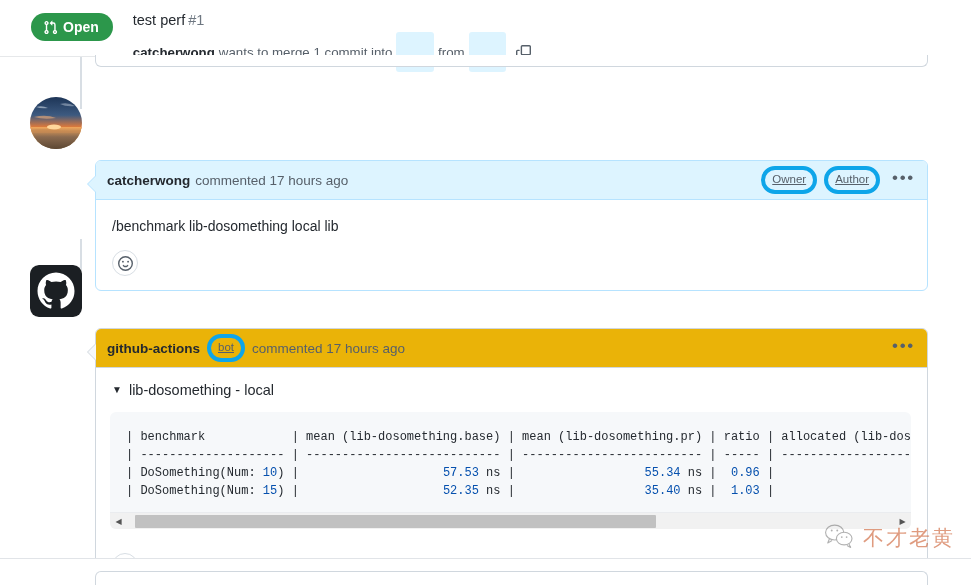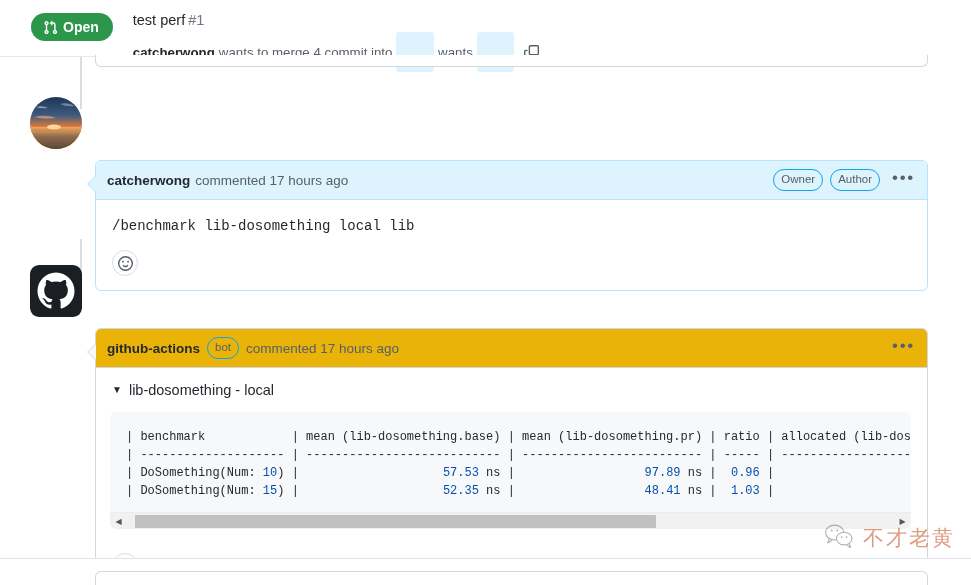--- a/index.html
+++ b/index.html
@@ -75,29 +75,30 @@
     height: 39px; display: flex; align-items: center;
     padding: 0 12px 0 11px; border-radius: 5px 5px 0 0;
     font-size: 13.5px; color: #57606a;
   }
   .c-head.blue { background: #ddf4ff; border-bottom: 1px solid #b6e3ff; }
   .c-head.gray { background: #eab308; border-bottom: 1px solid #d0d7de; }
   .c-author { font-weight: 700; color: #24292f; margin-right: 5px; }
   .c-meta { color: #57606a; }
   .spacer { flex: 1 1 auto; }
   .pill {
-    border: 1px solid #0ea5e9; color: #57606a; border-radius: 2em;
+    border: 4px solid #0ea5e9; color: #57606a; border-radius: 2em;
     font-size: 11.5px; line-height: 17px; padding: 1px 7px 2px; margin-left: 7px;
     background: transparent;
+    text-decoration: underline;
   }
   .pill.bot { margin: 0 7px 0 2px; font-size: 11.5px; }
   .kebab { color: #57606a; font-size: 17px; letter-spacing: 1.7px;
     margin-left: 12px; line-height: 10px; padding-bottom: 4px; cursor: pointer; }
 
-  .c-text { padding: 16px 16px 0 16px; font-size: 14px; line-height: 20px; color: #24292f; font-family: Liberation Mono, monospace; }
+  .c-text { padding: 16px 16px 0 16px; font-size: 14px; line-height: 20px; color: #24292f; }
 
   .reaction-row { padding: 14px 16px 14px 16px; }
   .reaction-btn {
     width: 26px; height: 26px; border-radius: 50%;
     border: 1px solid #d8dee4; background: #fff;
     display: inline-flex; align-items: center; justify-content: center;
     color: #57606a; cursor: pointer;
   }
 
   
@@ -158,23 +159,23 @@
       </span>
       <span>Open</span>
     </div>
 
     <div class="pr-titlewrap">
       <div class="pr-title-line">
         <span class="pr-title">test perf</span><span class="pr-number">#1</span>
       </div>
       <div class="pr-sub">
         <span class="who">catcherwong</span>
-        <span style="margin-left:4px">wants to merge 4 commit into</span>
+        <span style="margin-left:4px">wants to merge 1 commit into</span>
         <span class="branch-chip">main</span>
-        <span>wants</span>
+        <span>from</span>
         <span class="branch-chip">test</span>
         <span class="copy-ico">
           <svg width="15" height="15" viewBox="0 0 16 16" fill="currentColor" aria-hidden="true">
             <path d="M0 6.75C0 5.784.784 5 1.75 5h1.5a.75.75 0 0 1 0 1.5h-1.5a.25.25 0 0 0-.25.25v7.5c0 .138.112.25.25.25h7.5a.25.25 0 0 0 .25-.25v-1.5a.75.75 0 0 1 1.5 0v1.5A1.75 1.75 0 0 1 9.25 16h-7.5A1.75 1.75 0 0 1 0 14.25Z"></path>
             <path d="M5 1.75C5 .784 5.784 0 6.75 0h7.5C15.216 0 16 .784 16 1.75v7.5A1.75 1.75 0 0 1 14.25 11h-7.5A1.75 1.75 0 0 1 5 9.25Zm1.75-.25a.25.25 0 0 0-.25.25v7.5c0 .138.112.25.25.25h7.5a.25.25 0 0 0 .25-.25v-7.5a.25.25 0 0 0-.25-.25Z"></path>
           </svg>
         </span>
       </div>
     </div>
   </div>
@@ -263,22 +264,22 @@
           <div class="summary">
             <span class="tri">▼</span>
             <span>lib-dosomething - local</span>
           </div>
         </div>
 
         <div class="codewrap">
           <div class="codescroll">
             <pre class="code"><span id="code-content">| benchmark            | mean (lib-dosomething.base) | mean (lib-dosomething.pr) | ratio | allocated (lib-dosomething.ba
 | -------------------- | --------------------------- | ------------------------- | ----- | -----------------------------
-| DoSomething(Num: <span class="num">10</span>) |                    <span class="num">57.53</span> ns |                  <span class="num">97.89</span> ns |  <span class="num">0.96</span> |                            
-| DoSomething(Num: <span class="num">15</span>) |                    <span class="num">52.35</span> ns |                  <span class="num">48.41</span> ns |  <span class="num">1.03</span> |                            </span></pre>
+| DoSomething(Num: <span class="num">10</span>) |                    <span class="num">57.53</span> ns |                  <span class="num">55.34</span> ns |  <span class="num">0.96</span> |                            
+| DoSomething(Num: <span class="num">15</span>) |                    <span class="num">52.35</span> ns |                  <span class="num">35.40</span> ns |  <span class="num">1.03</span> |                            </span></pre>
           </div>
           <div class="hscroll">
             <div class="hs-arrow">◀</div>
             <div class="hs-track">
               <div class="hs-thumb" id="hs-thumb" style="width: 68%; left: 1%;"></div>
             </div>
             <div class="hs-arrow">▶</div>
           </div>
         </div>
 

